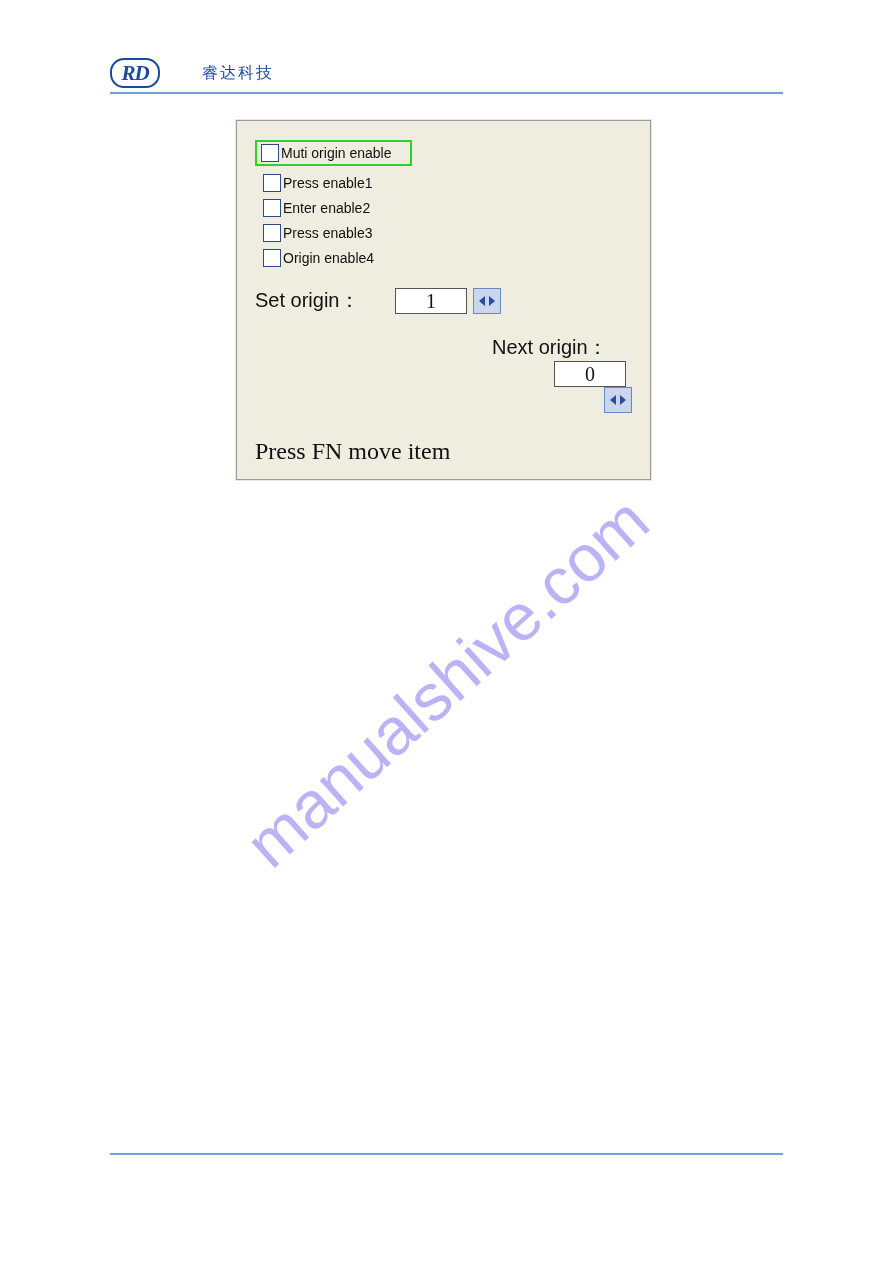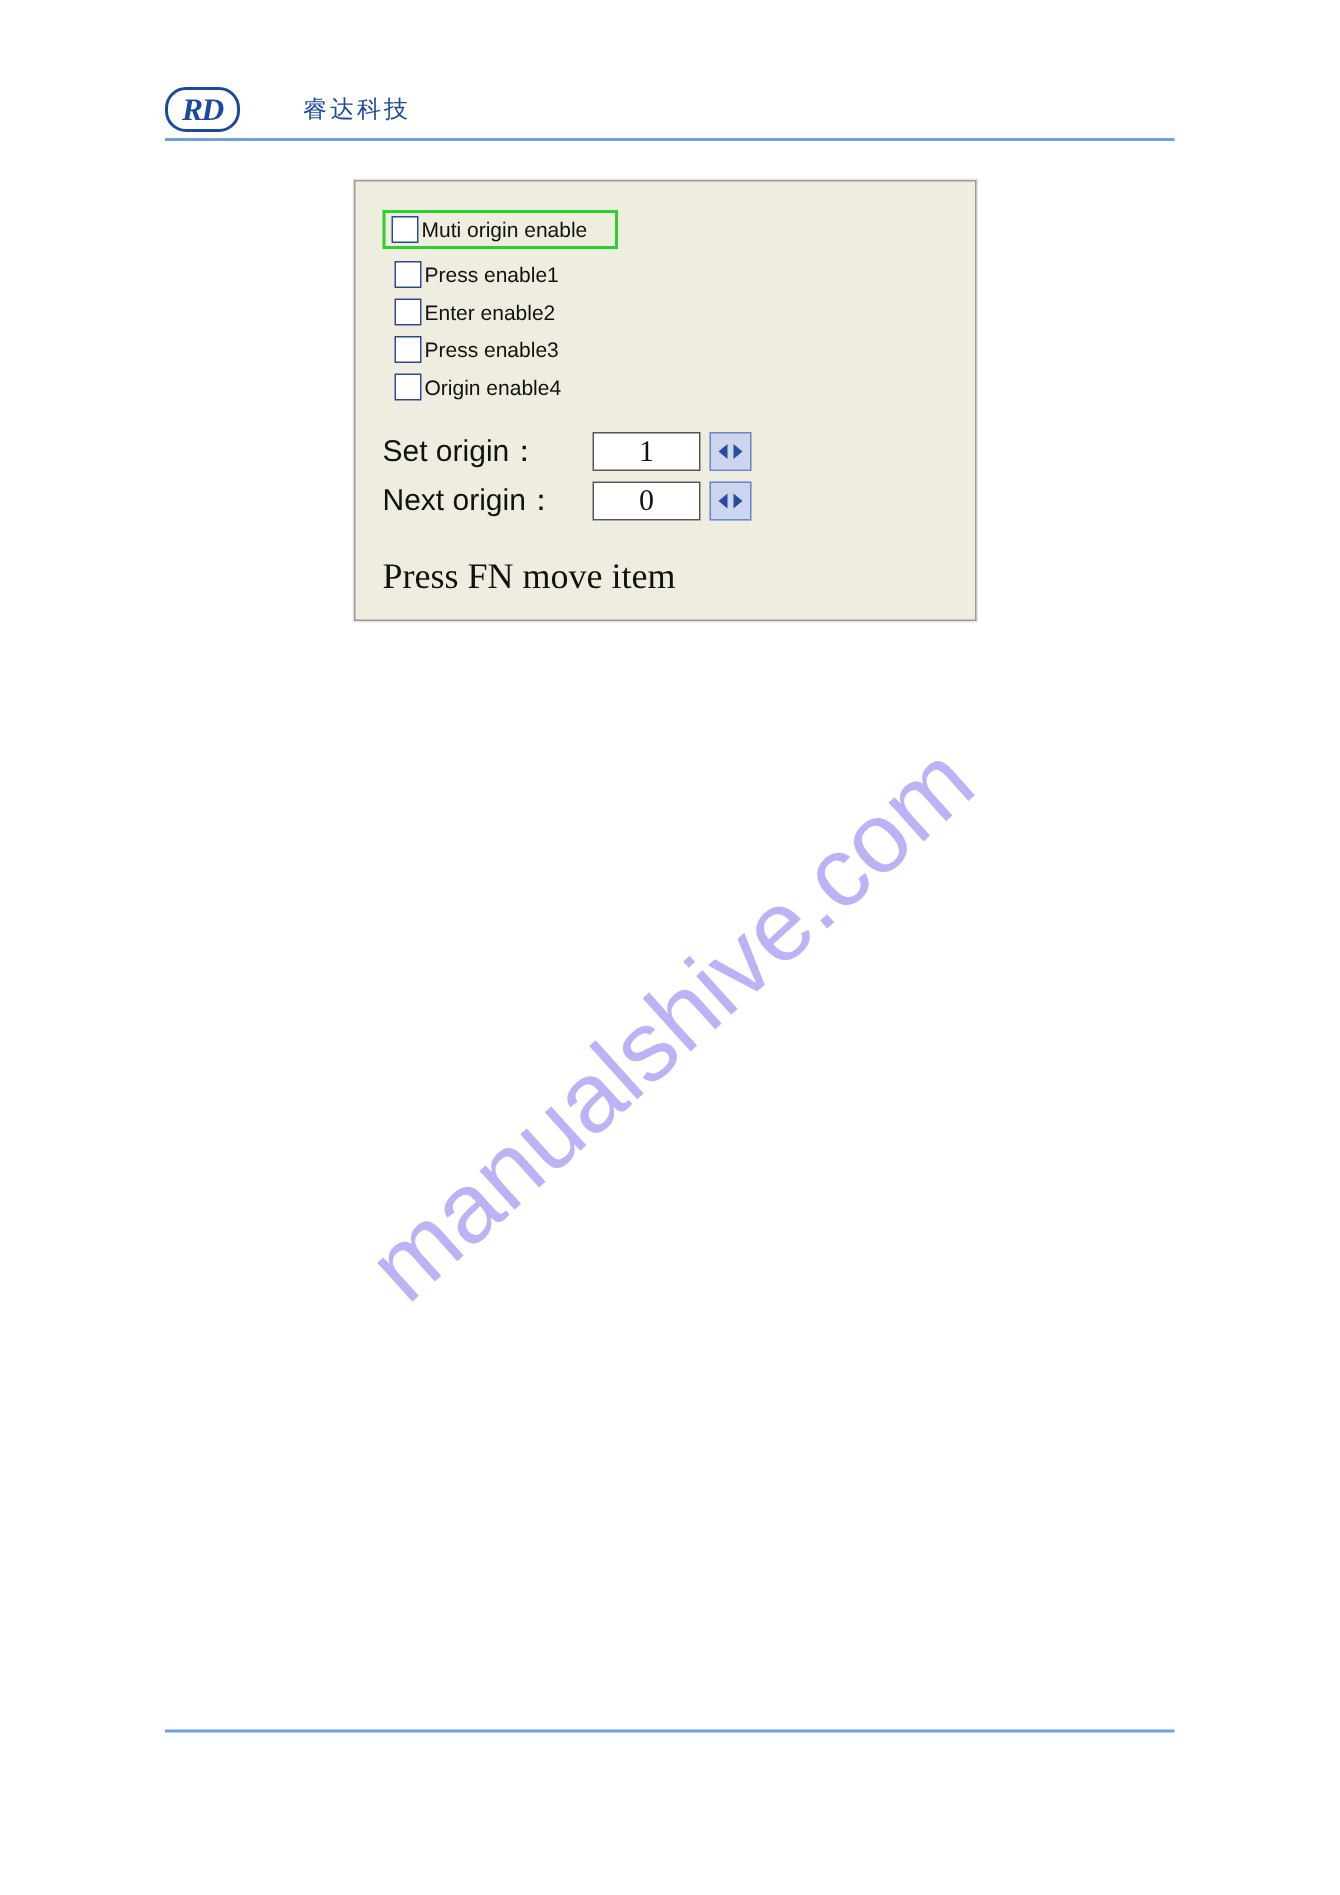--- a/index.html
+++ b/index.html
@@ -90,21 +90,21 @@
   }
   .indent-block { margin-left: 4px; margin-top: 6px; }
 
   .spinner-row {
     display: flex;
     align-items: flex-end;
     margin-top: 18px;
     font-size: 20px;
     color: #111;
   }
-  .spinner-row + .spinner-row { margin-top: 6px; }
+  .spinner-row + .spinner-row { margin-top: 20px; flex-direction: column; }
   .spinner-label { width: 140px; }
   .spinner-value {
     width: 70px;
     height: 24px;
     border: 1.5px solid #555;
     background: #fff;
     display: flex;
     align-items: center;
     justify-content: center;
     font-size: 20px;

